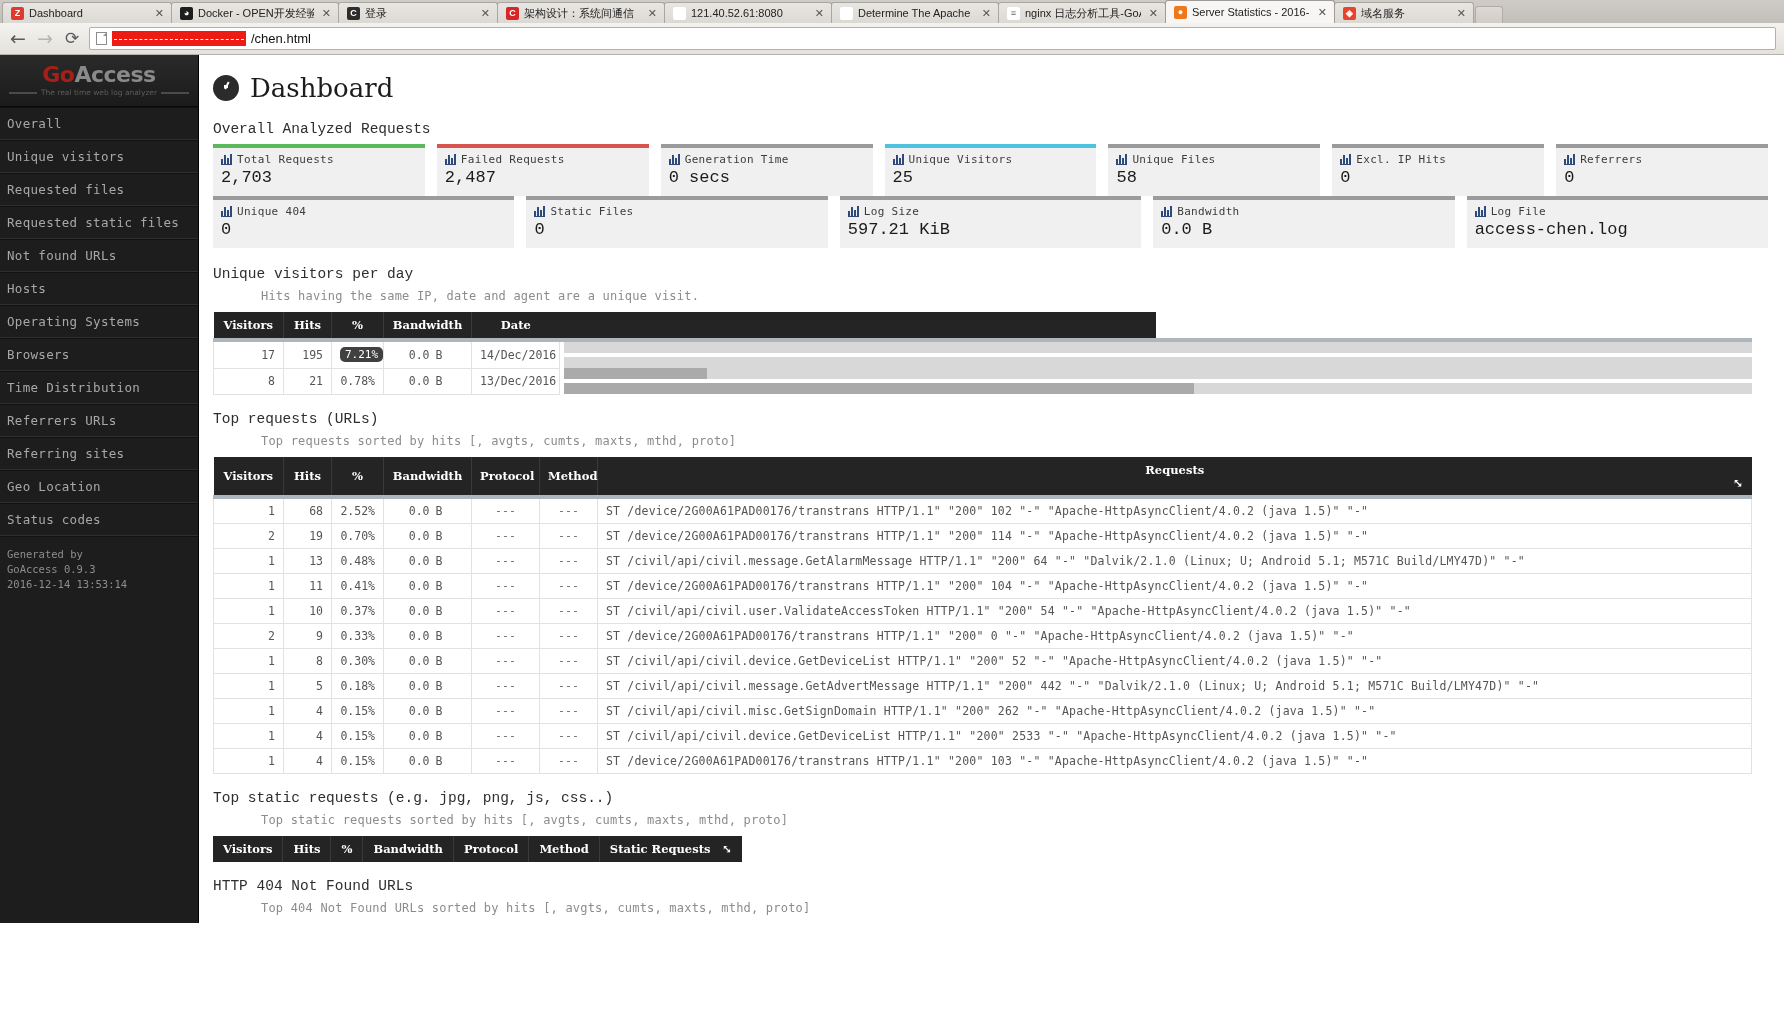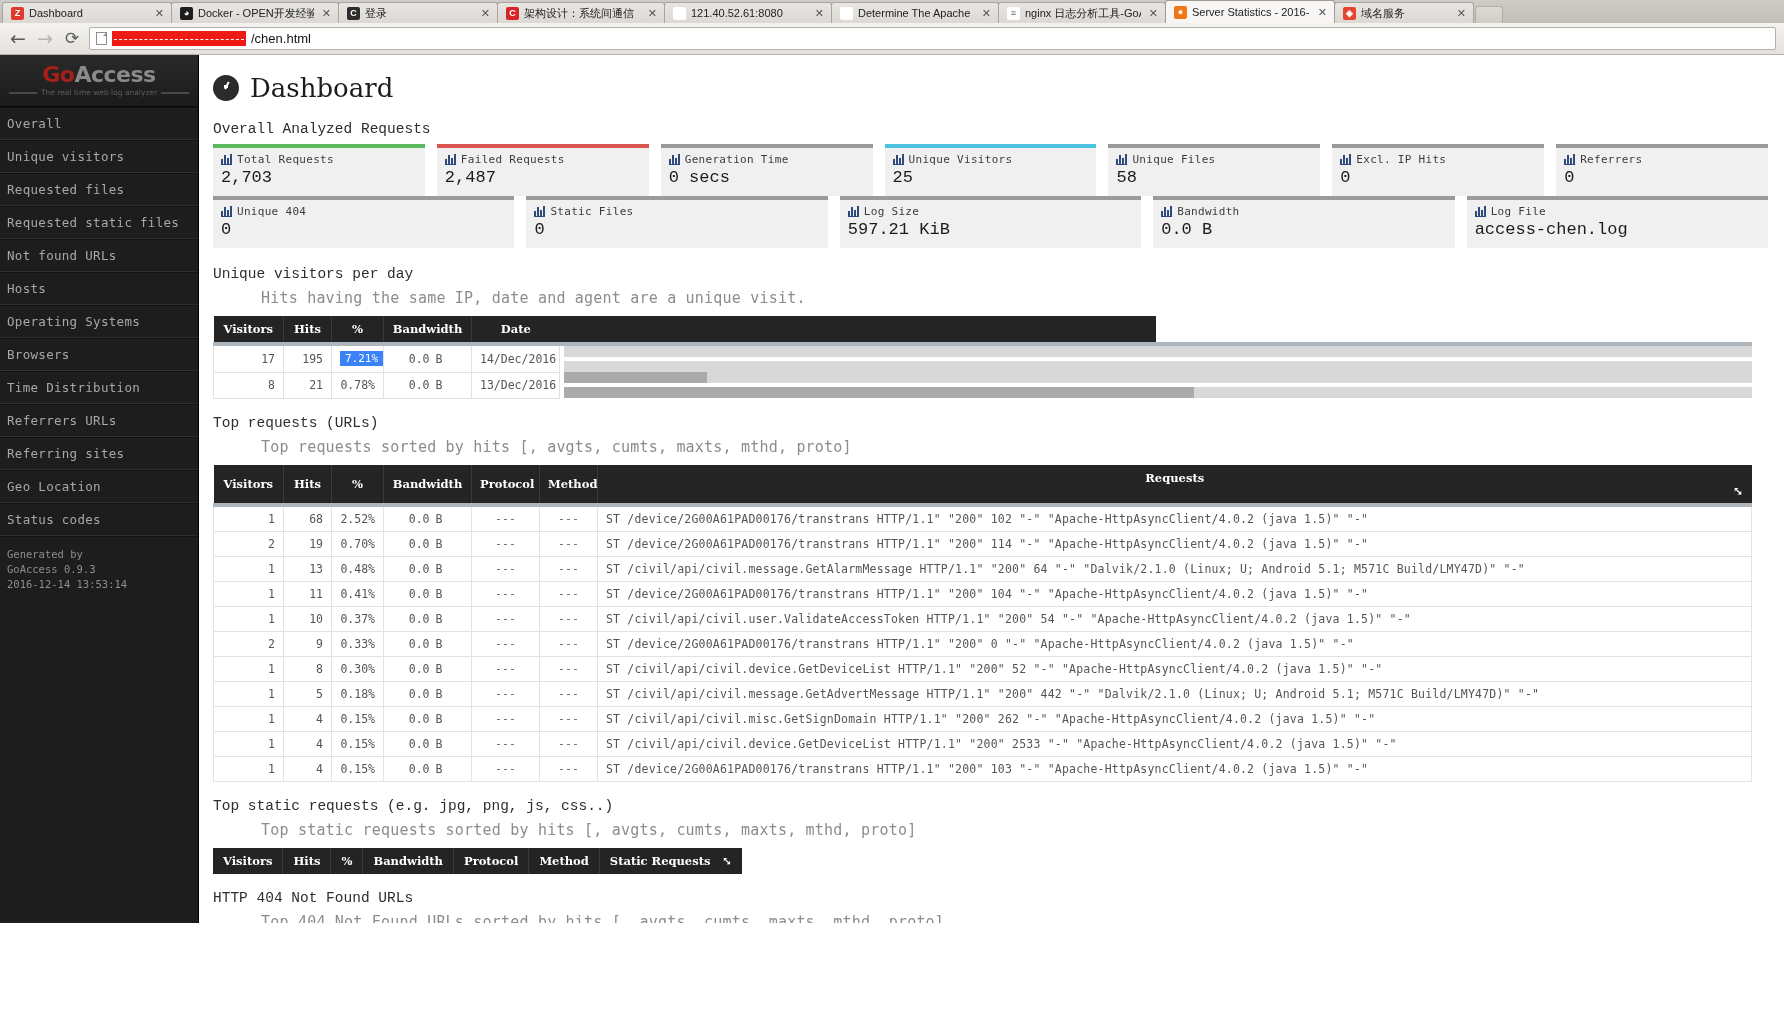--- a/index.html
+++ b/index.html
@@ -255,21 +255,21 @@
   }
 
   h2.sect {
     font-family: Liberation Mono, monospace;
     font-size: 14.5px;
     font-weight: normal;
     color: #2e2e2e;
     margin: 0 0 7px 0;
   }
   p.sect-desc {
-    font-size: 15px;
+    font-size: 12px;
     color: #8c8c8c;
     margin: 0 0 9px 0;
     letter-spacing: 0.2px;
     padding-left: 48px;
   }
 
   
   .panels {
     display: flex;
     flex-wrap: wrap;
@@ -352,23 +352,23 @@
     overflow: hidden;
     letter-spacing: 0.2px;
   }
   table.ga td.bwnum { border-right: none; text-align: right; padding-right: 2px; }
   table.ga td.bwunit { border-left: none; text-align: left; padding-left: 4px; }
   table.ga td.datecell { text-align: center; }
   table.ga td.dash { text-align: center; color: #777; }
   table.ga td.barcell { border: none; background: #fff; padding: 0 0 0 4px; vertical-align: middle; }
   .pctbadge {
     display: inline-block;
-    background: #3b82f6;
+    background: #404040;
     color: #fff;
-    border-radius: 0;
+    border-radius: 5px;
     padding: 1px 5px;
     font-size: 11px;
   }
   .barbg {
     position: relative;
     height: 11px;
     background: #d8d8d8;
     width: 100%;
   }
   .barfill { position: absolute; left: 0; top: 0; height: 11px; background: #aaa; }

